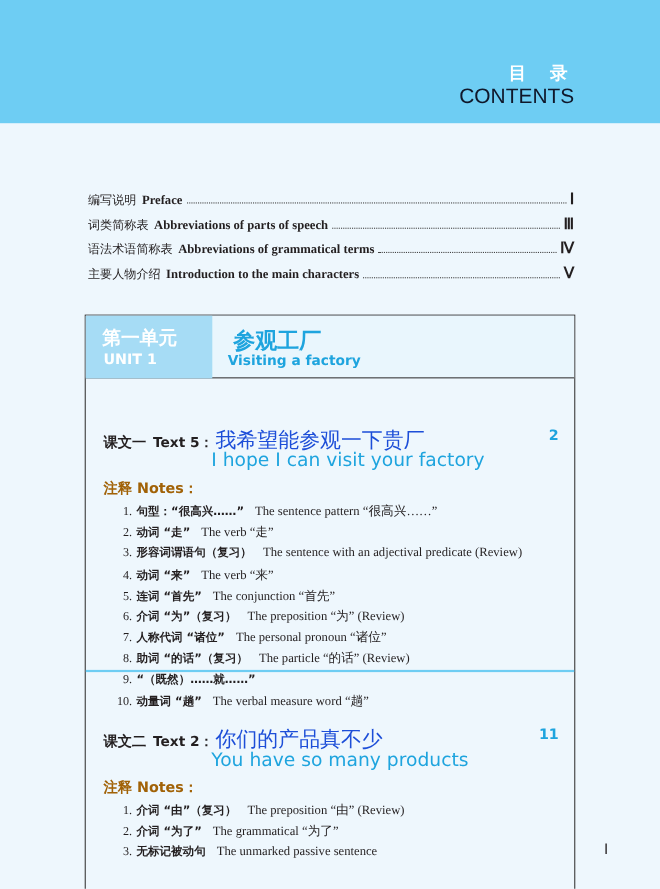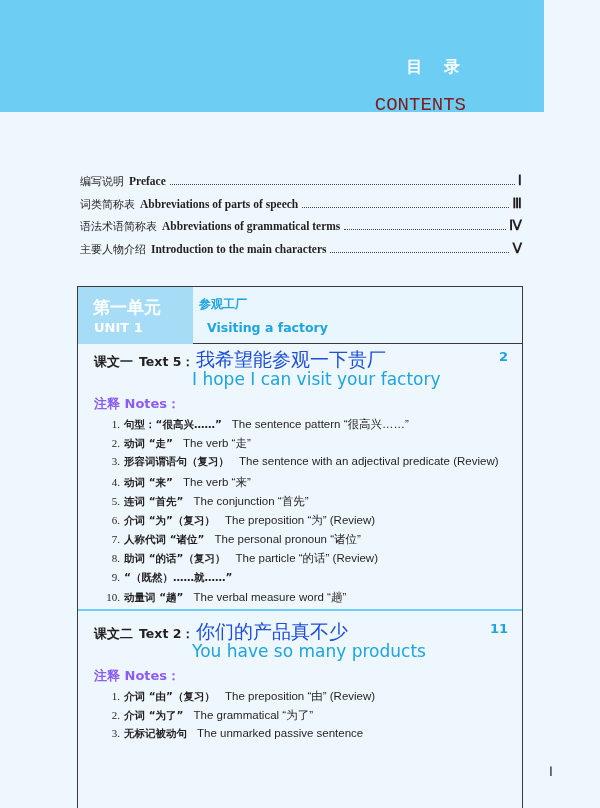--- a/index.html
+++ b/index.html
@@ -5,32 +5,32 @@
     * { margin: 0; padding: 0; box-sizing: border-box; }
     html, body { width: 600px; height: 808px; }
     body {
       background: #eef7fd;
       font-family: "DejaVu Serif", "Liberation Serif", serif;
       color: #231f20;
       position: relative;
       overflow: hidden;
     }
     .header-band {
-      position: absolute; left: 0; top: 0; width: 544px; height: 112px;
+      position: absolute; left: 0; top: 0; width: 600px; height: 112px;
       background: #6ecdf3;
     }
     .header-title-cn {
       position: absolute; right: 76px; top: 57px;
       font-family: "DejaVu Sans", "Liberation Sans", sans-serif;
       font-weight: bold; font-size: 16px; color: #ffffff; letter-spacing: 8px;
     }
     .header-title-en {
       position: absolute; right: 78px; top: 78px;
-      font-family: Liberation Mono, monospace;
-      font-size: 19px; color: #7f1d1d; letter-spacing: 0px; margin-top: 16px;
+      font-family: Liberation Sans, sans-serif;
+      font-size: 19px; color: #0f172a; letter-spacing: 0px;
     }
 
     .front-toc {
       position: absolute; left: 80px; top: 172px; width: 442px;
     }
     .front-row {
       display: flex; align-items: baseline; height: 22.5px;
       font-size: 11px;
     }
     .front-row .cn {
@@ -62,36 +62,36 @@
     }
     .unit-cn {
       position: absolute; left: 15px; top: 9px;
       font-family: "DejaVu Sans", sans-serif; font-weight: bold; font-size: 17px; color: #ffffff;
     }
     .unit-en {
       position: absolute; left: 16px; top: 33px;
       font-family: "DejaVu Sans", sans-serif; font-weight: bold; font-size: 13px; color: #ffffff;
     }
     .unit-title-cn {
-      position: absolute; left: 121px; top: 9px;
-      font-family: "DejaVu Sans", sans-serif; font-weight: bold; font-size: 12px; color: #1ea4de;
+      position: absolute; left: 134px; top: 9px;
+      font-family: "DejaVu Sans", sans-serif; font-weight: bold; font-size: 20px; color: #1ea4de;
     }
     .unit-title-en {
       position: absolute; left: 129px; top: 33px;
       font-family: "DejaVu Sans", sans-serif; font-weight: bold; font-size: 12.5px; color: #1ea4de;
     }
 
     .lesson {
       position: absolute; left: 0; width: 100%;
     }
     .lesson-1 { top: 60px; }
     .lesson-2 { top: 322px; border-top: 2.5px solid #6ecdf3; padding-top: 0; }
     .lesson-head {
       position: relative; height: 22px; margin-left: 16px;
-      display: flex; align-items: baseline;
+      display: flex; align-items: baseline; margin-top: 40px;
     }
     .lesson-label-cn {
       font-family: "DejaVu Sans", sans-serif; font-weight: bold; font-size: 13px; color: #231f20;
     }
     .lesson-label-en {
       font-family: "DejaVu Sans", sans-serif; font-weight: bold; font-size: 12.5px; color: #231f20; margin-left: 6px;
     }
     .lesson-colon {
       font-family: "DejaVu Sans", sans-serif; font-weight: bold; font-size: 12.5px; color: #231f20;
     }
@@ -101,34 +101,34 @@
     .lesson-page {
       position: absolute; right: 14px; top: 2px;
       font-family: "DejaVu Sans", sans-serif; font-weight: bold; font-size: 13px; color: #1ea4de;
     }
     .lesson-title-en {
       margin-left: 114px; height: 22px;
       font-family: "DejaVu Sans", sans-serif; font-size: 17px; color: #1ea4de;
     }
     .notes-head {
       margin-left: 16px; height: 22px; margin-top: 4px;
-      font-family: "DejaVu Sans", sans-serif; font-weight: bold; font-size: 13px; color: #8b5cf6;
+      font-family: "DejaVu Sans", sans-serif; font-weight: bold; font-size: 13px; color: #a16207;
     }
     .notes-list { list-style: none; margin-left: 26px; }
     .notes-list li {
       height: 19.2px; font-size: 11px; white-space: nowrap; display: flex; align-items: baseline;
     }
     .notes-list .num {
       font-family: "Liberation Serif", serif; font-size: 11px; width: 16px; text-align: right; margin-right: 4px;
     }
     .notes-list .ncn {
       font-family: "DejaVu Sans", sans-serif; font-weight: bold; font-size: 10.5px; margin-right: 10px;
     }
     .notes-list .nen {
-      font-family: Liberation Sans, sans-serif; font-size: 11.5px; text-align: right;
+      font-family: Liberation Serif, serif; font-size: 11.5px; text-align: right;
     }
 
     .page-number {
       position: absolute; left: 549px; top: 764px;
       font-family: "Liberation Serif", serif; font-size: 13px; color: #231f20;
     }
   </style>
 </head>
 <body>
 

